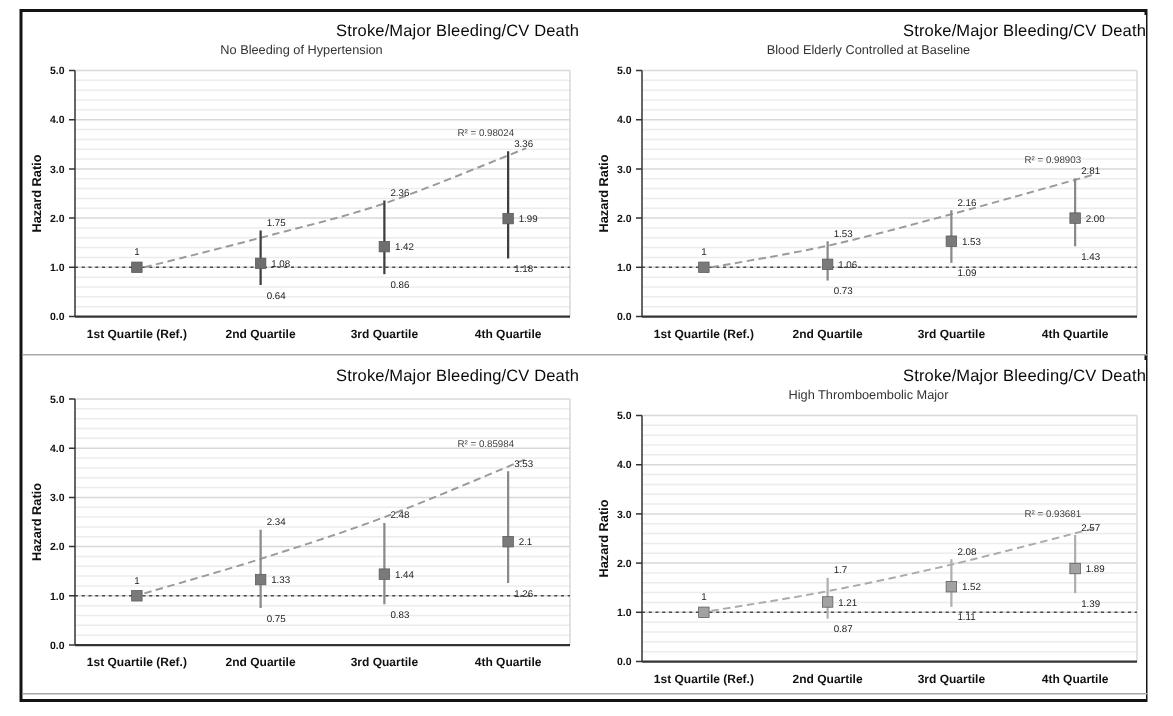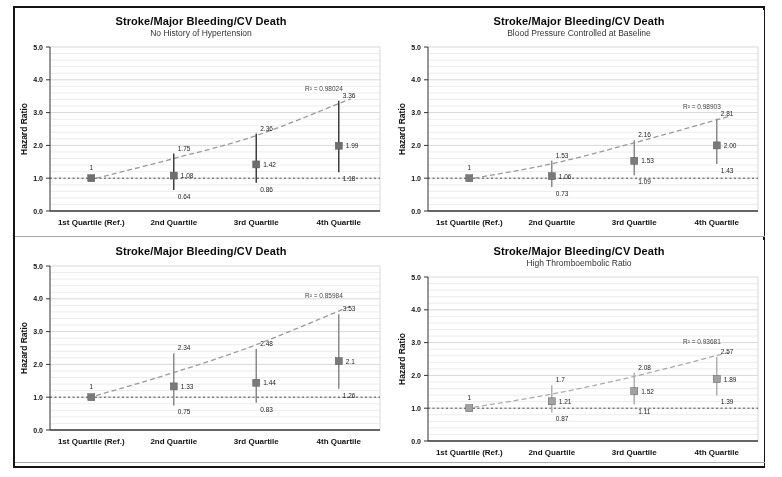--- a/index.html
+++ b/index.html
@@ -14,42 +14,42 @@
     border:2px solid #141414;background:#ffffff;box-sizing:border-box;
   }
   .panel{
     position:absolute;width:370px;height:226px;background:#ffffff;
   }
   .panel-tl{left:16px;top:10px;}
   .panel-tr{left:394px;top:10px;}
   .panel-bl{left:16px;top:240px;}
   .panel-br{left:394px;top:240px;}
   .ptitle{
-    text-align:center;font-weight:bold;font-size:11px;color:#0a0a0a;
+    text-align:right;font-weight:normal;font-size:11px;color:#0a0a0a;
     padding-top:4px;line-height:14px;letter-spacing:.1px;
   }
   .psub{
     text-align:center;font-size:8.5px;color:#333333;line-height:11px;
   }
   .plot{display:block;margin-top:2px;}
   .plot text{font-family:"Liberation Sans",sans-serif;}
   .divider{
     position:absolute;left:15px;width:750px;height:1px;background:#a8a8a8;
   }
   .divider-1{top:236px;}
   .divider-2{top:462px;}
 </style>
 </head>
 <body>
 
 <div class="frame"></div>
 
 <div class="panel panel-tl">
   <div class="ptitle">Stroke/Major Bleeding/CV Death</div>
-  <div class="psub">No History of Hypertension</div>
+  <div class="psub">No Bleeding of Hypertension</div>
   <svg class="plot" width="370" height="195" viewBox="0 0 370 195">
       <line x1="34" y1="163.44" x2="364" y2="163.44" stroke="#ececec" stroke-width="1"></line>
       <line x1="34" y1="156.88" x2="364" y2="156.88" stroke="#ececec" stroke-width="1"></line>
       <line x1="34" y1="150.32" x2="364" y2="150.32" stroke="#ececec" stroke-width="1"></line>
       <line x1="34" y1="143.76" x2="364" y2="143.76" stroke="#ececec" stroke-width="1"></line>
       <line x1="34" y1="130.64" x2="364" y2="130.64" stroke="#ececec" stroke-width="1"></line>
       <line x1="34" y1="124.08" x2="364" y2="124.08" stroke="#ececec" stroke-width="1"></line>
       <line x1="34" y1="117.52" x2="364" y2="117.52" stroke="#ececec" stroke-width="1"></line>
       <line x1="34" y1="110.96000000000001" x2="364" y2="110.96000000000001" stroke="#ececec" stroke-width="1"></line>
       <line x1="34" y1="97.83999999999999" x2="364" y2="97.83999999999999" stroke="#ececec" stroke-width="1"></line>
@@ -107,21 +107,21 @@
       <line x1="322.75" y1="131.296" x2="322.75" y2="59.792000000000016" stroke="#3f3f3f" stroke-width="1.5"></line>
       <text x="326.75" y="56.792000000000016" font-size="6.5" text-anchor="start" font-weight="normal" fill="#222222">3.36</text>
       <text x="326.75" y="140.296" font-size="6.5" text-anchor="start" font-weight="normal" fill="#222222">1.18</text>
       <text x="329.75" y="107.228" font-size="6.5" text-anchor="start" font-weight="normal" fill="#222222">1.99</text>
       <rect x="319.25" y="101.228" width="7" height="7" fill="#6e6e6e" stroke="#5a5a5a" stroke-width="0.5"></rect>
     </svg>
 </div>
 
 <div class="panel panel-tr">
   <div class="ptitle">Stroke/Major Bleeding/CV Death</div>
-  <div class="psub">Blood Pressure Controlled at Baseline</div>
+  <div class="psub">Blood Elderly Controlled at Baseline</div>
   <svg class="plot" width="370" height="195" viewBox="0 0 370 195">
       <line x1="34" y1="163.44" x2="364" y2="163.44" stroke="#ececec" stroke-width="1"></line>
       <line x1="34" y1="156.88" x2="364" y2="156.88" stroke="#ececec" stroke-width="1"></line>
       <line x1="34" y1="150.32" x2="364" y2="150.32" stroke="#ececec" stroke-width="1"></line>
       <line x1="34" y1="143.76" x2="364" y2="143.76" stroke="#ececec" stroke-width="1"></line>
       <line x1="34" y1="130.64" x2="364" y2="130.64" stroke="#ececec" stroke-width="1"></line>
       <line x1="34" y1="124.08" x2="364" y2="124.08" stroke="#ececec" stroke-width="1"></line>
       <line x1="34" y1="117.52" x2="364" y2="117.52" stroke="#ececec" stroke-width="1"></line>
       <line x1="34" y1="110.96000000000001" x2="364" y2="110.96000000000001" stroke="#ececec" stroke-width="1"></line>
       <line x1="34" y1="97.83999999999999" x2="364" y2="97.83999999999999" stroke="#ececec" stroke-width="1"></line>
@@ -250,21 +250,21 @@
       <line x1="322.75" y1="128.672" x2="322.75" y2="54.21600000000001" stroke="#8a8a8a" stroke-width="1.5"></line>
       <text x="326.75" y="51.21600000000001" font-size="6.5" text-anchor="start" font-weight="normal" fill="#222222">3.53</text>
       <text x="326.75" y="137.672" font-size="6.5" text-anchor="start" font-weight="normal" fill="#222222">1.26</text>
       <text x="329.75" y="103.61999999999999" font-size="6.5" text-anchor="start" font-weight="normal" fill="#222222">2.1</text>
       <rect x="319.25" y="97.61999999999999" width="7" height="7" fill="#7a7a7a" stroke="#5a5a5a" stroke-width="0.5"></rect>
     </svg>
 </div>
 
 <div class="panel panel-br">
   <div class="ptitle">Stroke/Major Bleeding/CV Death</div>
-  <div class="psub">High Thromboembolic Ratio</div>
+  <div class="psub">High Thromboembolic Major</div>
   <svg class="plot" width="370" height="195" viewBox="0 0 370 195">
       <line x1="34" y1="163.44" x2="364" y2="163.44" stroke="#ececec" stroke-width="1"></line>
       <line x1="34" y1="156.88" x2="364" y2="156.88" stroke="#ececec" stroke-width="1"></line>
       <line x1="34" y1="150.32" x2="364" y2="150.32" stroke="#ececec" stroke-width="1"></line>
       <line x1="34" y1="143.76" x2="364" y2="143.76" stroke="#ececec" stroke-width="1"></line>
       <line x1="34" y1="130.64" x2="364" y2="130.64" stroke="#ececec" stroke-width="1"></line>
       <line x1="34" y1="124.08" x2="364" y2="124.08" stroke="#ececec" stroke-width="1"></line>
       <line x1="34" y1="117.52" x2="364" y2="117.52" stroke="#ececec" stroke-width="1"></line>
       <line x1="34" y1="110.96000000000001" x2="364" y2="110.96000000000001" stroke="#ececec" stroke-width="1"></line>
       <line x1="34" y1="97.83999999999999" x2="364" y2="97.83999999999999" stroke="#ececec" stroke-width="1"></line>

